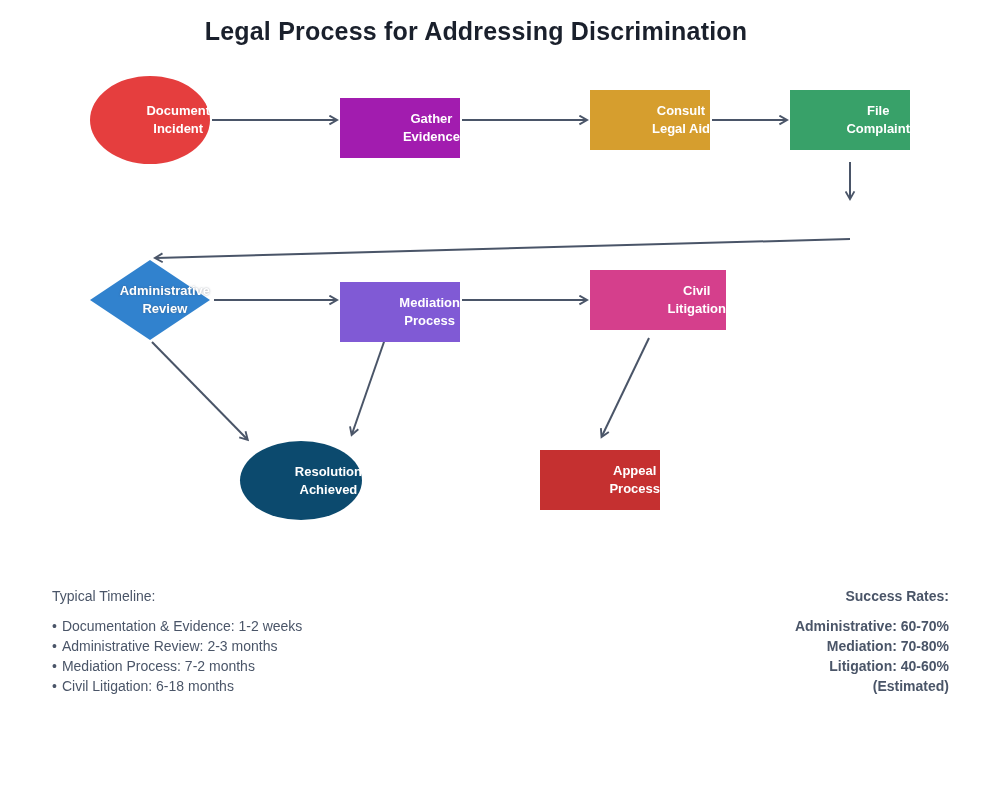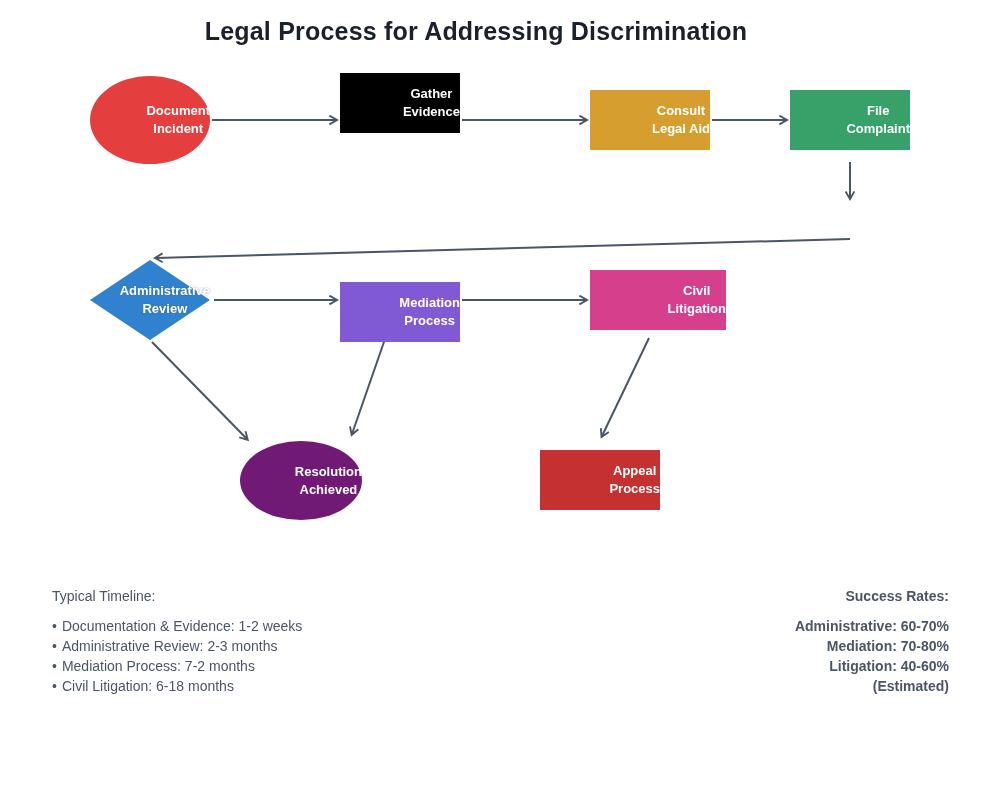--- a/index.html
+++ b/index.html
@@ -57,21 +57,21 @@
     <line x1="649" y1="338" x2="602" y2="436" marker-end="url(#arrowhead)"></line>
   </svg>
 
   <div class="node ellipse" style="left: 90px; top: 76px; width: 120px; height: 88px; background-color: rgb(229, 62, 62);">
     <div class="label">
       <span>Document</span>
       <span>Incident</span>
     </div>
   </div>
 
-  <div class="node" style="left: 340px; top: 73px; width: 120px; height: 60px; background-color: #000000; padding-left: 19px;">
+  <div class="node" style="left: 340px; top: 98px; width: 120px; height: 60px; background-color: #a21caf; padding-left: 19px;">
     <div class="label">
       <span>Gather</span>
       <span>Evidence</span>
     </div>
   </div>
 
   <div class="node" style="left: 590px; top: 90px; width: 120px; height: 60px; background-color: rgb(214, 158, 46);">
     <div class="label">
       <span>Consult</span>
       <span>Legal Aid</span>
@@ -100,21 +100,21 @@
     </div>
   </div>
 
   <div class="node" style="left: 590px; top: 270px; width: 136px; height: 60px; background-color: rgb(213, 63, 140);">
     <div class="label">
       <span>Civil</span>
       <span>Litigation</span>
     </div>
   </div>
 
-  <div class="node ellipse" style="left: 240px; top: 441px; width: 122px; height: 79px; background-color: #701a75;">
+  <div class="node ellipse" style="left: 240px; top: 441px; width: 122px; height: 79px; background-color: #0c4a6e;">
     <div class="label">
       <span>Resolution</span>
       <span>Achieved</span>
     </div>
   </div>
 
   <div class="node" style="left: 540px; top: 450px; width: 120px; height: 60px; background-color: rgb(197, 48, 48);">
     <div class="label">
       <span>Appeal</span>
       <span>Process</span>

